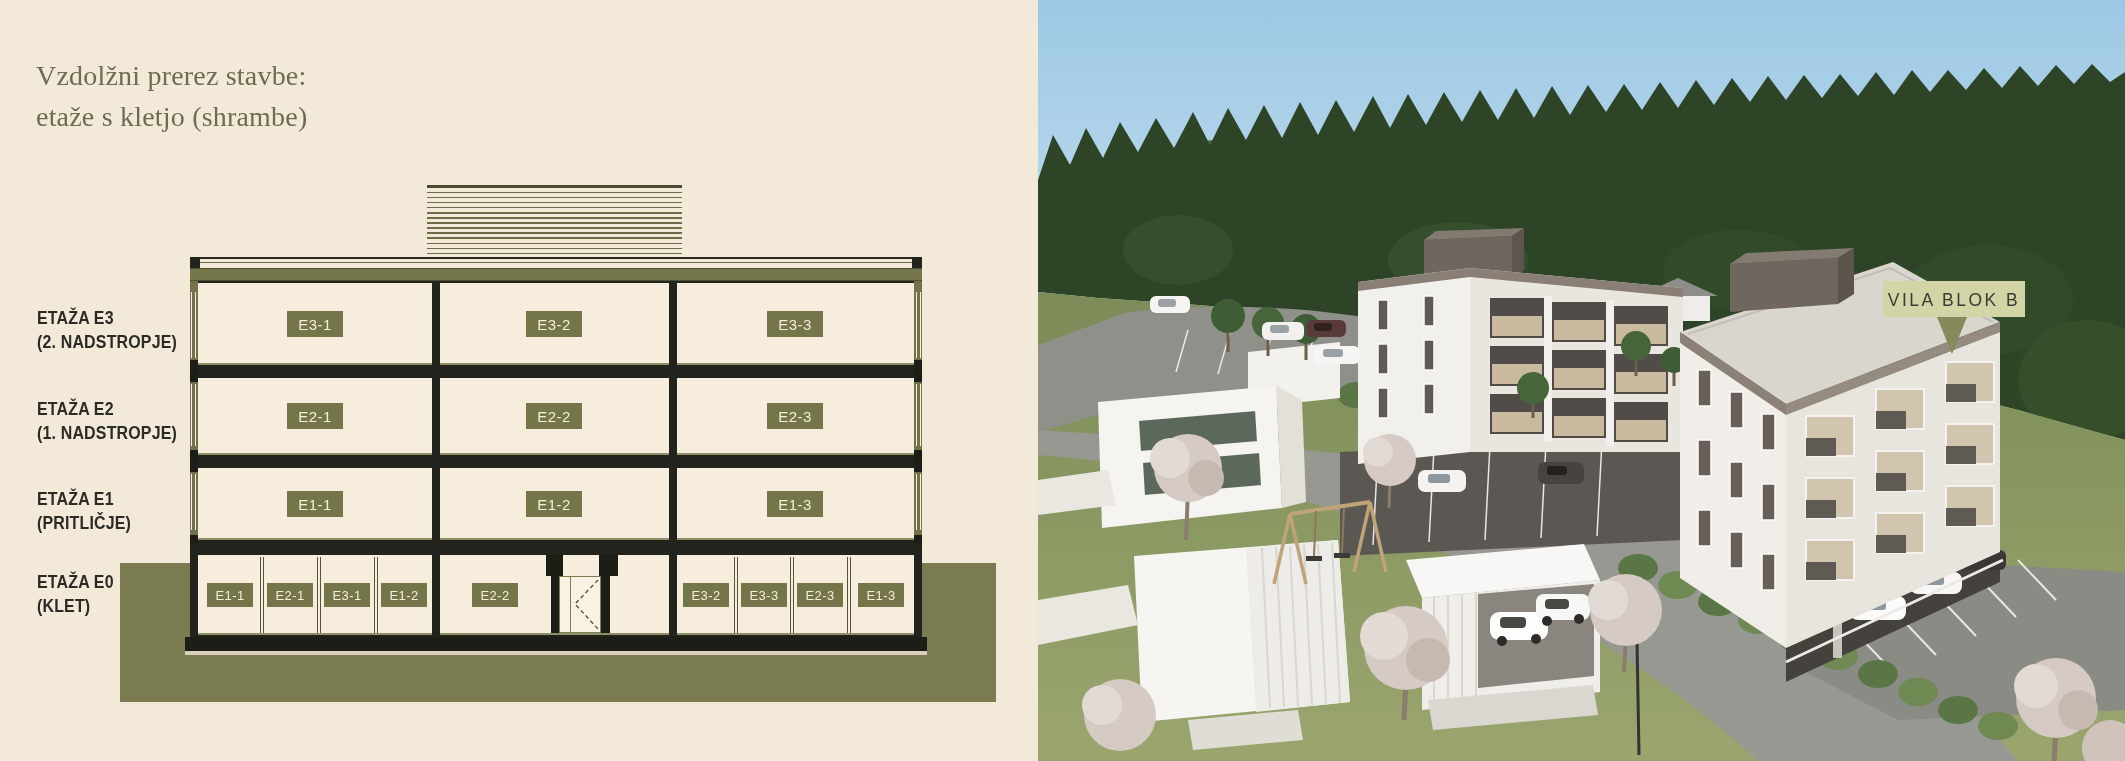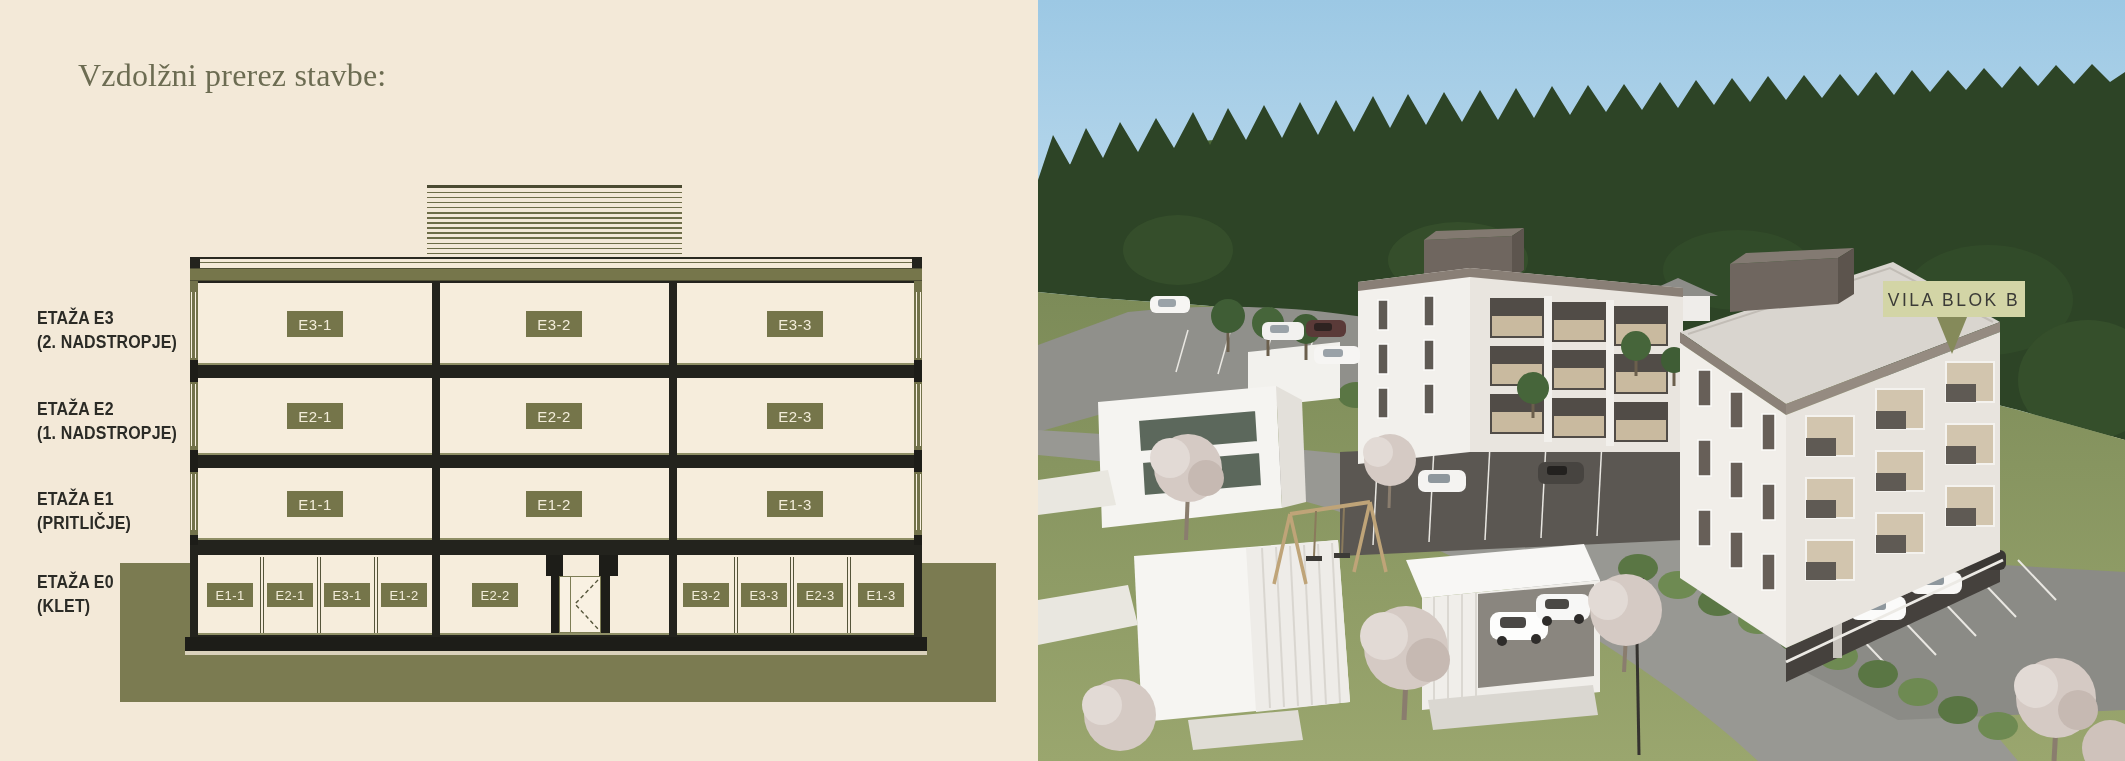--- a/index.html
+++ b/index.html
@@ -1,20 +1,20 @@
 <!DOCTYPE html>
 <html><head>
 <meta charset="utf-8">
 <style>
   html,body{margin:0;padding:0;background:#e8e2d4;}
   .page{position:relative;width:2125px;height:761px;overflow:hidden;background:#f3e9d8;font-family:"Liberation Sans",sans-serif;}
   .abs{position:absolute;}
   
   .left-panel{position:absolute;left:0;top:0;width:1038px;height:761px;background:#f3e9d8;}
-  .title{position:absolute;left:36px;top:55px;font-family:"Liberation Serif","DejaVu Serif",serif;font-size:32px;line-height:41px;color:#6c6c52;letter-spacing:.2px;margin-left:42px;}
+  .title{position:absolute;left:36px;top:55px;font-family:"Liberation Serif","DejaVu Serif",serif;font-size:28px;line-height:41px;color:#6c6c52;letter-spacing:.2px;}
   .flabel{position:absolute;left:37px;color:#2b2b26;font-weight:700;font-size:19px;line-height:24px;letter-spacing:.2px;transform:scaleX(.84);transform-origin:left top;white-space:nowrap;}
   .grille{position:absolute;left:427px;top:185px;width:255px;height:67px;border-top:3px solid #4a4a31;
           background:repeating-linear-gradient(to bottom,rgba(0,0,0,0) 0 3.5px,#6d6d48 3.5px 5.1px);}
   .ground{position:absolute;left:120px;top:563px;width:876px;height:139px;background:#7b7b51;}
   .frame{position:absolute;left:190px;top:281px;width:732px;height:356px;background:#23231d;}
   .topline1{position:absolute;left:190px;top:257px;width:732px;height:2px;background:#2a2a21;}
   .topline2{position:absolute;left:190px;top:262px;width:732px;height:1px;background:#6b6b49;}
   .cornerblk{position:absolute;top:257px;width:10px;height:11px;background:#23231d;}
   .roofband{position:absolute;left:190px;top:268px;width:732px;height:13px;background:#76764b;border-top:1px solid #4f4f35;border-bottom:1px solid #4f4f35;box-sizing:border-box;}
   .interior{position:absolute;background:#f6eddc;border-bottom:2px solid #8f8f66;box-sizing:border-box;}
@@ -34,20 +34,21 @@
 </style>
 </head>
 <body>
 
 <div class="page">
 
   <div class="left-panel">
 
     <div class="title">
       <div>Vzdolžni prerez stavbe:</div>
+      <div>etaže s kletjo (shrambe)</div>
     </div>
 
     <div class="flabel" style="top:306px;">
       <div>ETAŽA E3</div>
       <div>(2. NADSTROPJE)</div>
     </div>
     <div class="flabel" style="top:397px;">
       <div>ETAŽA E2</div>
       <div>(1. NADSTROPJE)</div>
     </div>

